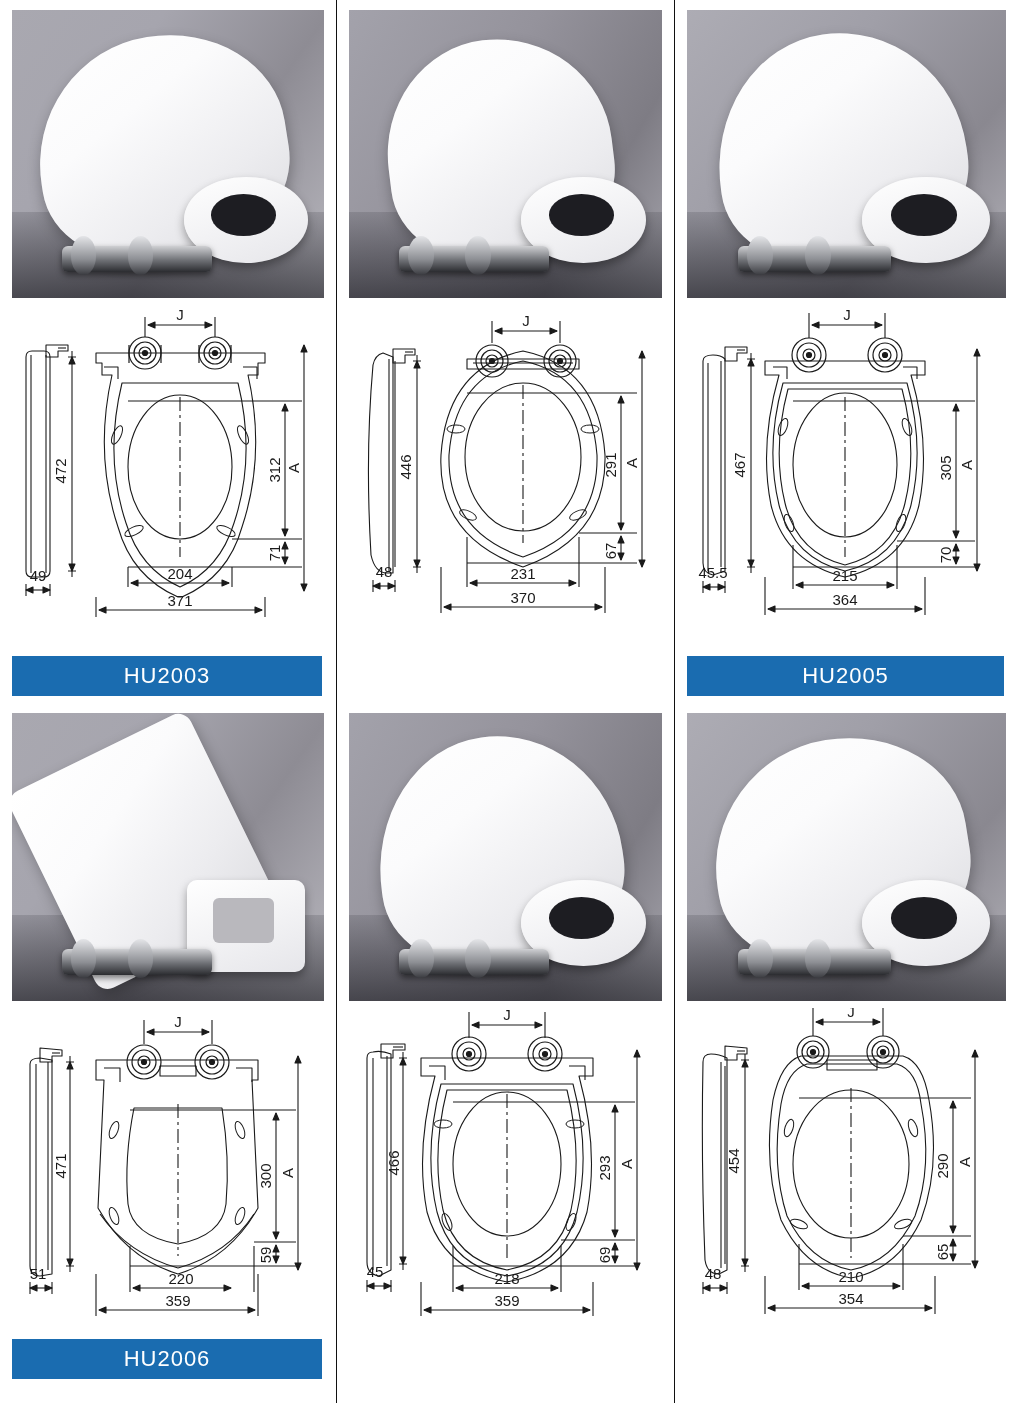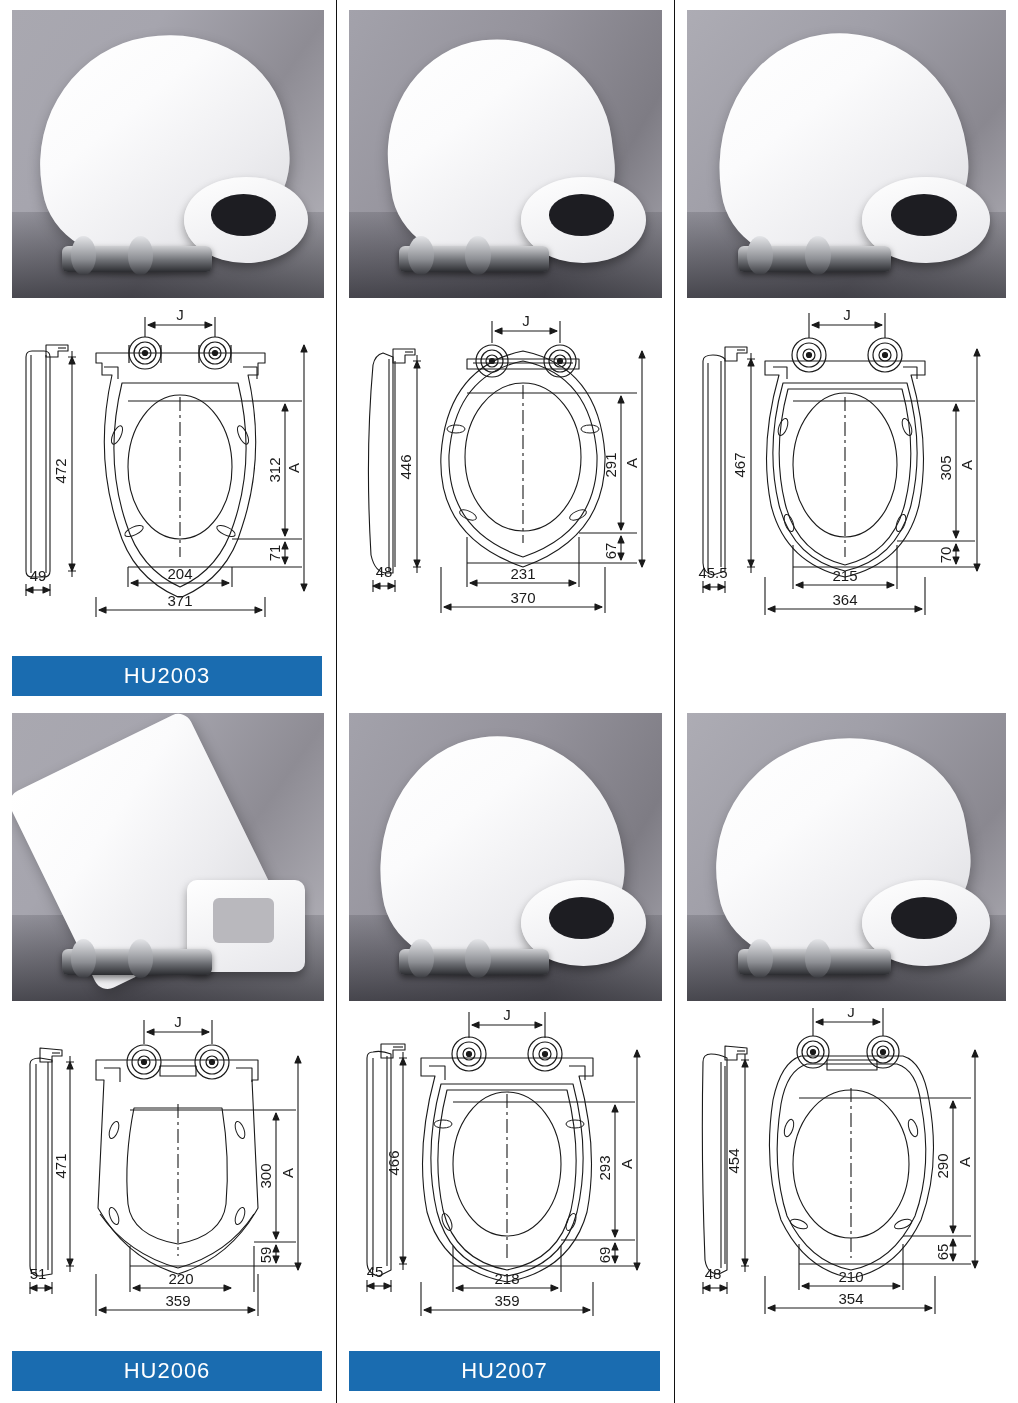--- a/index.html
+++ b/index.html
@@ -96,21 +96,21 @@
 
   
   .modelbar{
     position:absolute;left:12px;bottom:7px;
     width:calc(100% - 26px);height:40px;
     background:#1a6cb0;
     color:#ffffff;
     display:flex;align-items:center;justify-content:center;
     font-size:22px;letter-spacing:1px;
   }
-  .r2 .modelbar{bottom:12px;text-align:center;}
+  .r2 .modelbar{bottom:24px;text-align:center;}
 </style>
 </head>
 <body>
 
 <div class="catalog">
 
   <div class="cell">
     <div class="photo">
       <div class="floor"></div>
       <div class="lid oval"></div>
@@ -394,20 +394,23 @@
           <text x="172" y="15" text-anchor="middle">J</text>
           <text x="170" y="300" text-anchor="middle">364</text>
           <text x="170" y="276" text-anchor="middle">215</text>
           <text x="276" y="163" text-anchor="middle" transform="rotate(-90 276 163)">305</text>
           <text x="276" y="250" text-anchor="middle" transform="rotate(-90 276 250)">70</text>
           <text x="297" y="160" text-anchor="middle" transform="rotate(-90 297 160)">A</text>
         </g>
       </svg>
     </div>
 
+    <div class="modelbar">
+      <span>HU2005</span>
+    </div>
   </div>
 
   <div class="cell r2">
     <div class="photo">
       <div class="floor"></div>
       <div class="lid square"></div>
       <div class="ring sq"></div>
       <div class="hinge">
           <i></i>
           <i></i>
@@ -578,23 +581,20 @@
           <text x="170" y="12" text-anchor="middle">J</text>
           <text x="170" y="298" text-anchor="middle">359</text>
           <text x="170" y="276" text-anchor="middle">218</text>
           <text x="273" y="160" text-anchor="middle" transform="rotate(-90 273 160)">293</text>
           <text x="273" y="247" text-anchor="middle" transform="rotate(-90 273 247)">69</text>
           <text x="295" y="156" text-anchor="middle" transform="rotate(-90 295 156)">A</text>
         </g>
       </svg>
     </div>
 
-    <div class="modelbar">
-      <span>HU2007</span>
-    </div>
   </div>
 
   <div class="vdiv"></div>
 
   <div class="cell r2">
     <div class="photo v3">
       <div class="floor"></div>
       <div class="lid oval"></div>
       <div class="ring"></div>
       <div class="hinge">

